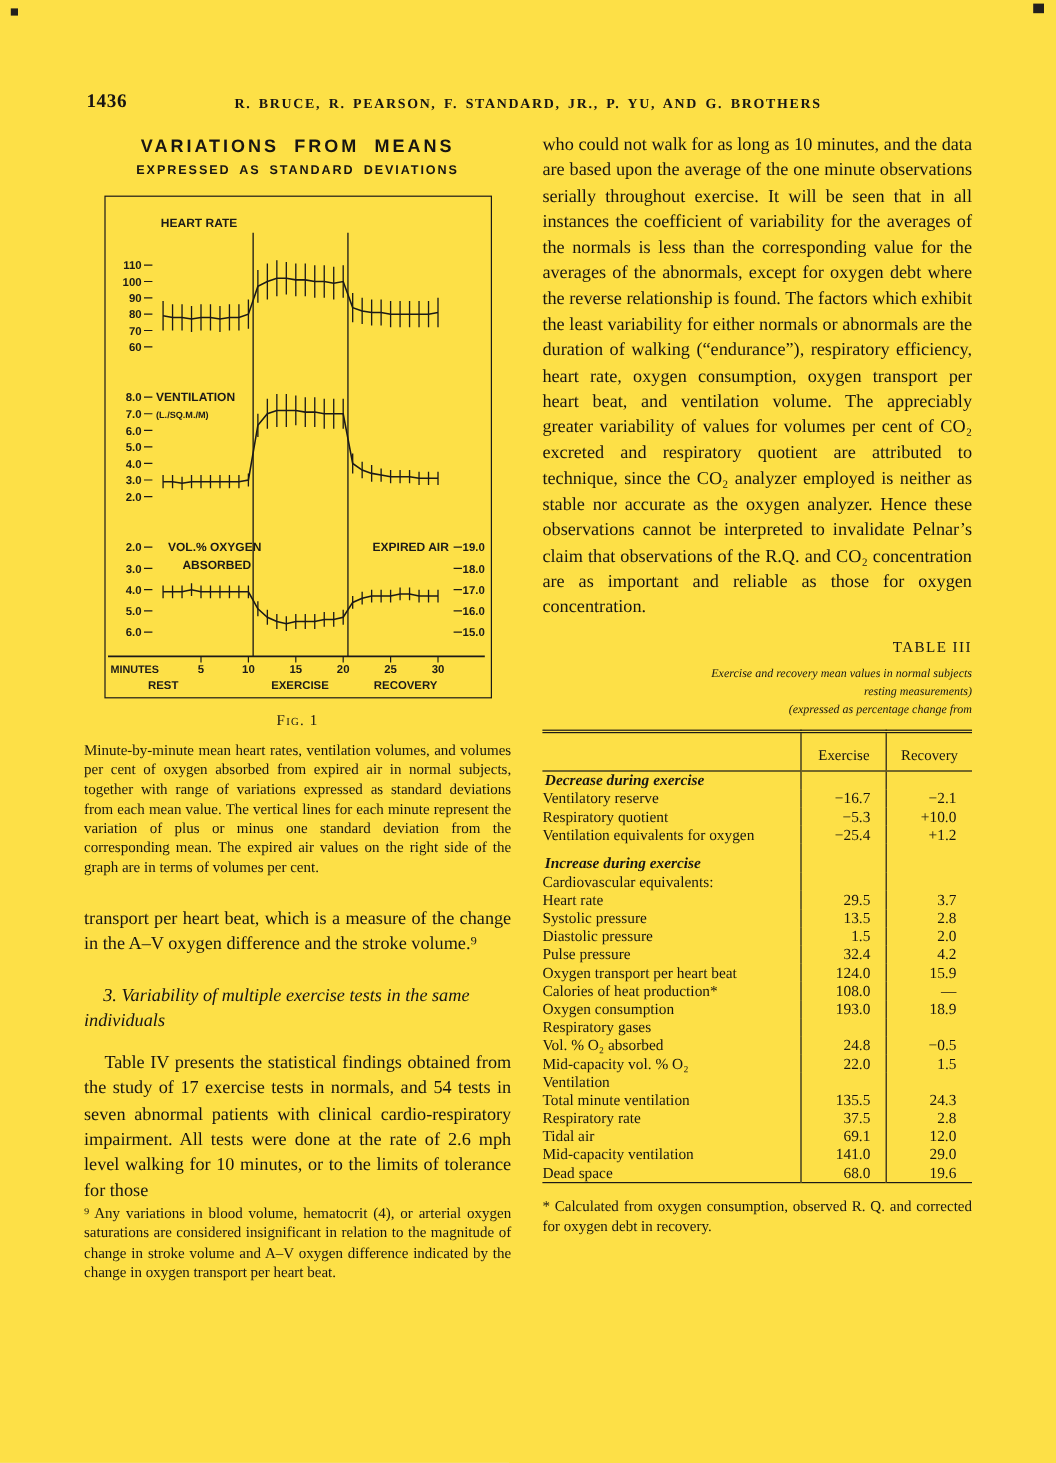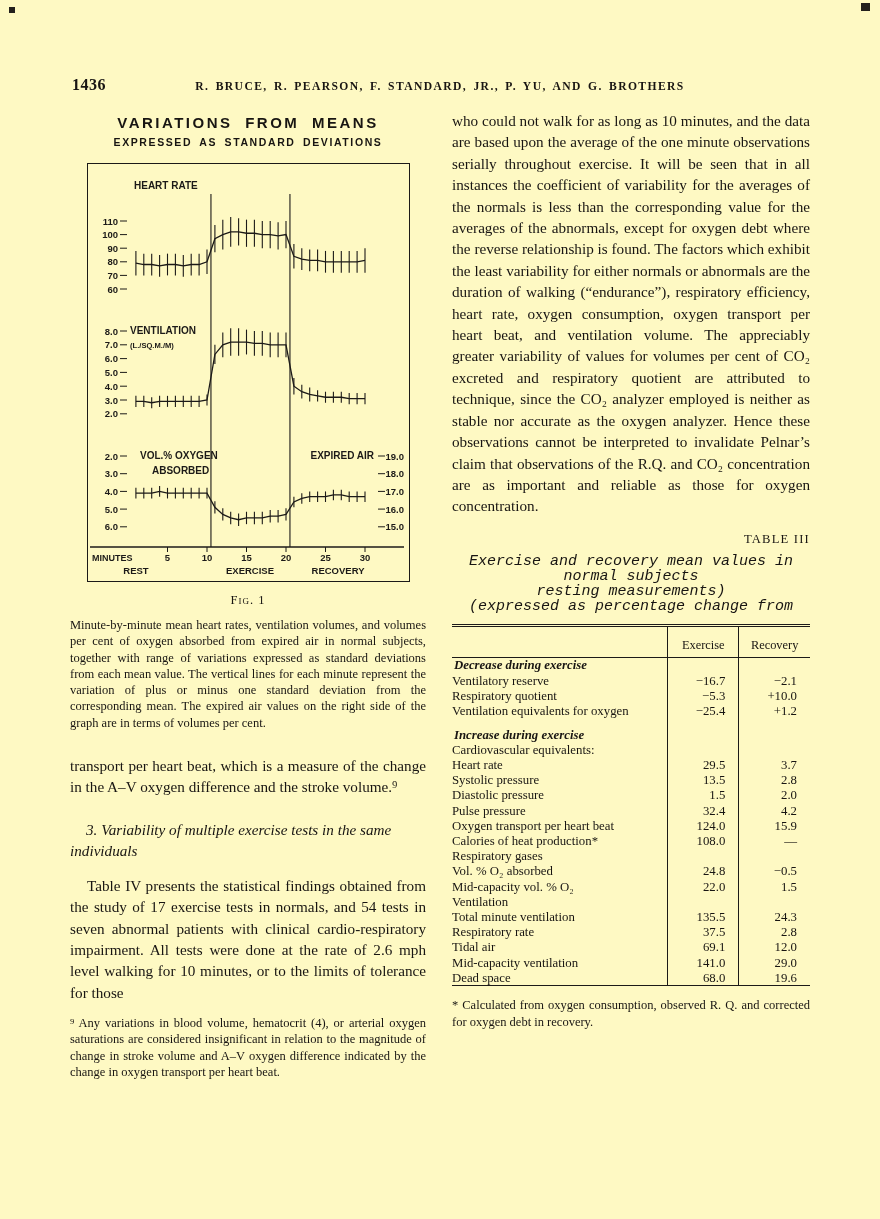--- a/index.html
+++ b/index.html
@@ -1,19 +1,19 @@
 <!DOCTYPE html>
 <html><head>
 <meta charset="utf-8">
 <style>
   html,body{margin:0;padding:0;}
   body{background:#e9e7e2;}
   #page{
     position:relative; width:880px; height:1219px; margin:0 auto;
-    background:#fef9c3; color:#181512; overflow:hidden;
+    background:#fde047; color:#181512; overflow:hidden;
     font-family:"Liberation Serif", serif;
   }
   .scan-mark{position:absolute;background:#23201d;}
   
   .pageno{position:absolute; left:72px; top:76px; font-size:16px; font-weight:700; letter-spacing:.5px;}
   .runhead{
     position:absolute; left:120px; right:120px; top:80px; text-align:center;
     font-size:11.6px; font-weight:700; letter-spacing:1.4px; word-spacing:2px;
   }
   
@@ -28,24 +28,24 @@
     letter-spacing:2.5px; word-spacing:6px; text-align:center; margin-top:4px;}
   .fig-subtitle{font-family:"Liberation Sans",sans-serif; font-weight:700; font-size:10.5px;
     letter-spacing:1.6px; word-spacing:3px; text-align:center; margin-top:5px;}
   .fig-box{position:relative; width:321px; height:417px; border:1.6px solid #1c1a18; margin:15px auto 0 auto;}
   .fig-box svg{display:block;}
   .fig-label{text-align:center; font-size:12.5px; letter-spacing:1px; margin-top:11px; font-variant:small-caps;}
   .fig-caption{margin-top:9px;}
   .para-block{margin-top:24px;}
   .section-heading{font-style:italic; font-size:15.2px; line-height:21.4px; margin-top:21px; text-indent:16px;}
   .after-heading{margin-top:13px;}
-  .footnote{margin-top:12px;}
+  .footnote{margin-top:0;}
   
   .tbl-label{text-align:right; font-size:12.6px; letter-spacing:1.2px; margin-top:15px;}
-  .tbl-title{font-style:italic; text-align:center; font-size:15px; line-height:15.2px; margin-top:7px;font-family:Liberation Mono, monospace;}
+  .tbl-title{font-style:italic; text-align:right; font-size:10px; line-height:15.2px; margin-top:7px;}
   table.t3{width:100%; border-collapse:collapse; margin-top:9px;
     border-top:3.5px double #1c1a18; border-bottom:1.5px solid #1c1a18;
     font-size:12.8px; line-height:14.4px;}
   table.t3 th{font-weight:400; font-size:12.4px; text-align:center;
     border-bottom:1.1px solid #1c1a18; padding:11px 2px 5px 2px;}
   table.t3 th.corner{border-bottom:1.1px solid #1c1a18;}
   table.t3 .vline{border-left:1.1px solid #1c1a18;}
   table.t3 td{padding:0.4px 0; vertical-align:bottom;}
   table.t3 td.lbl{width:230px;}
   table.t3 td.val{width:60px; text-align:right; padding-right:13px; white-space:nowrap;}
@@ -322,20 +322,25 @@
             <td class="lbl i2">Oxygen transport per heart beat</td>
             <td class="val vline">124.0</td>
             <td class="val vline">15.9</td>
           </tr>
           <tr>
             <td class="lbl i1">Calories of heat production*</td>
             <td class="val vline">108.0</td>
             <td class="val vline">—</td>
           </tr>
           <tr>
+            <td class="lbl i1">Oxygen consumption</td>
+            <td class="val vline">193.0</td>
+            <td class="val vline">18.9</td>
+          </tr>
+          <tr>
             <td class="lbl i1">Respiratory gases</td>
             <td class="val vline"></td>
             <td class="val vline"></td>
           </tr>
           <tr>
             <td class="lbl i2">Vol. % O₂ absorbed</td>
             <td class="val vline">24.8</td>
             <td class="val vline">−0.5</td>
           </tr>
           <tr>

